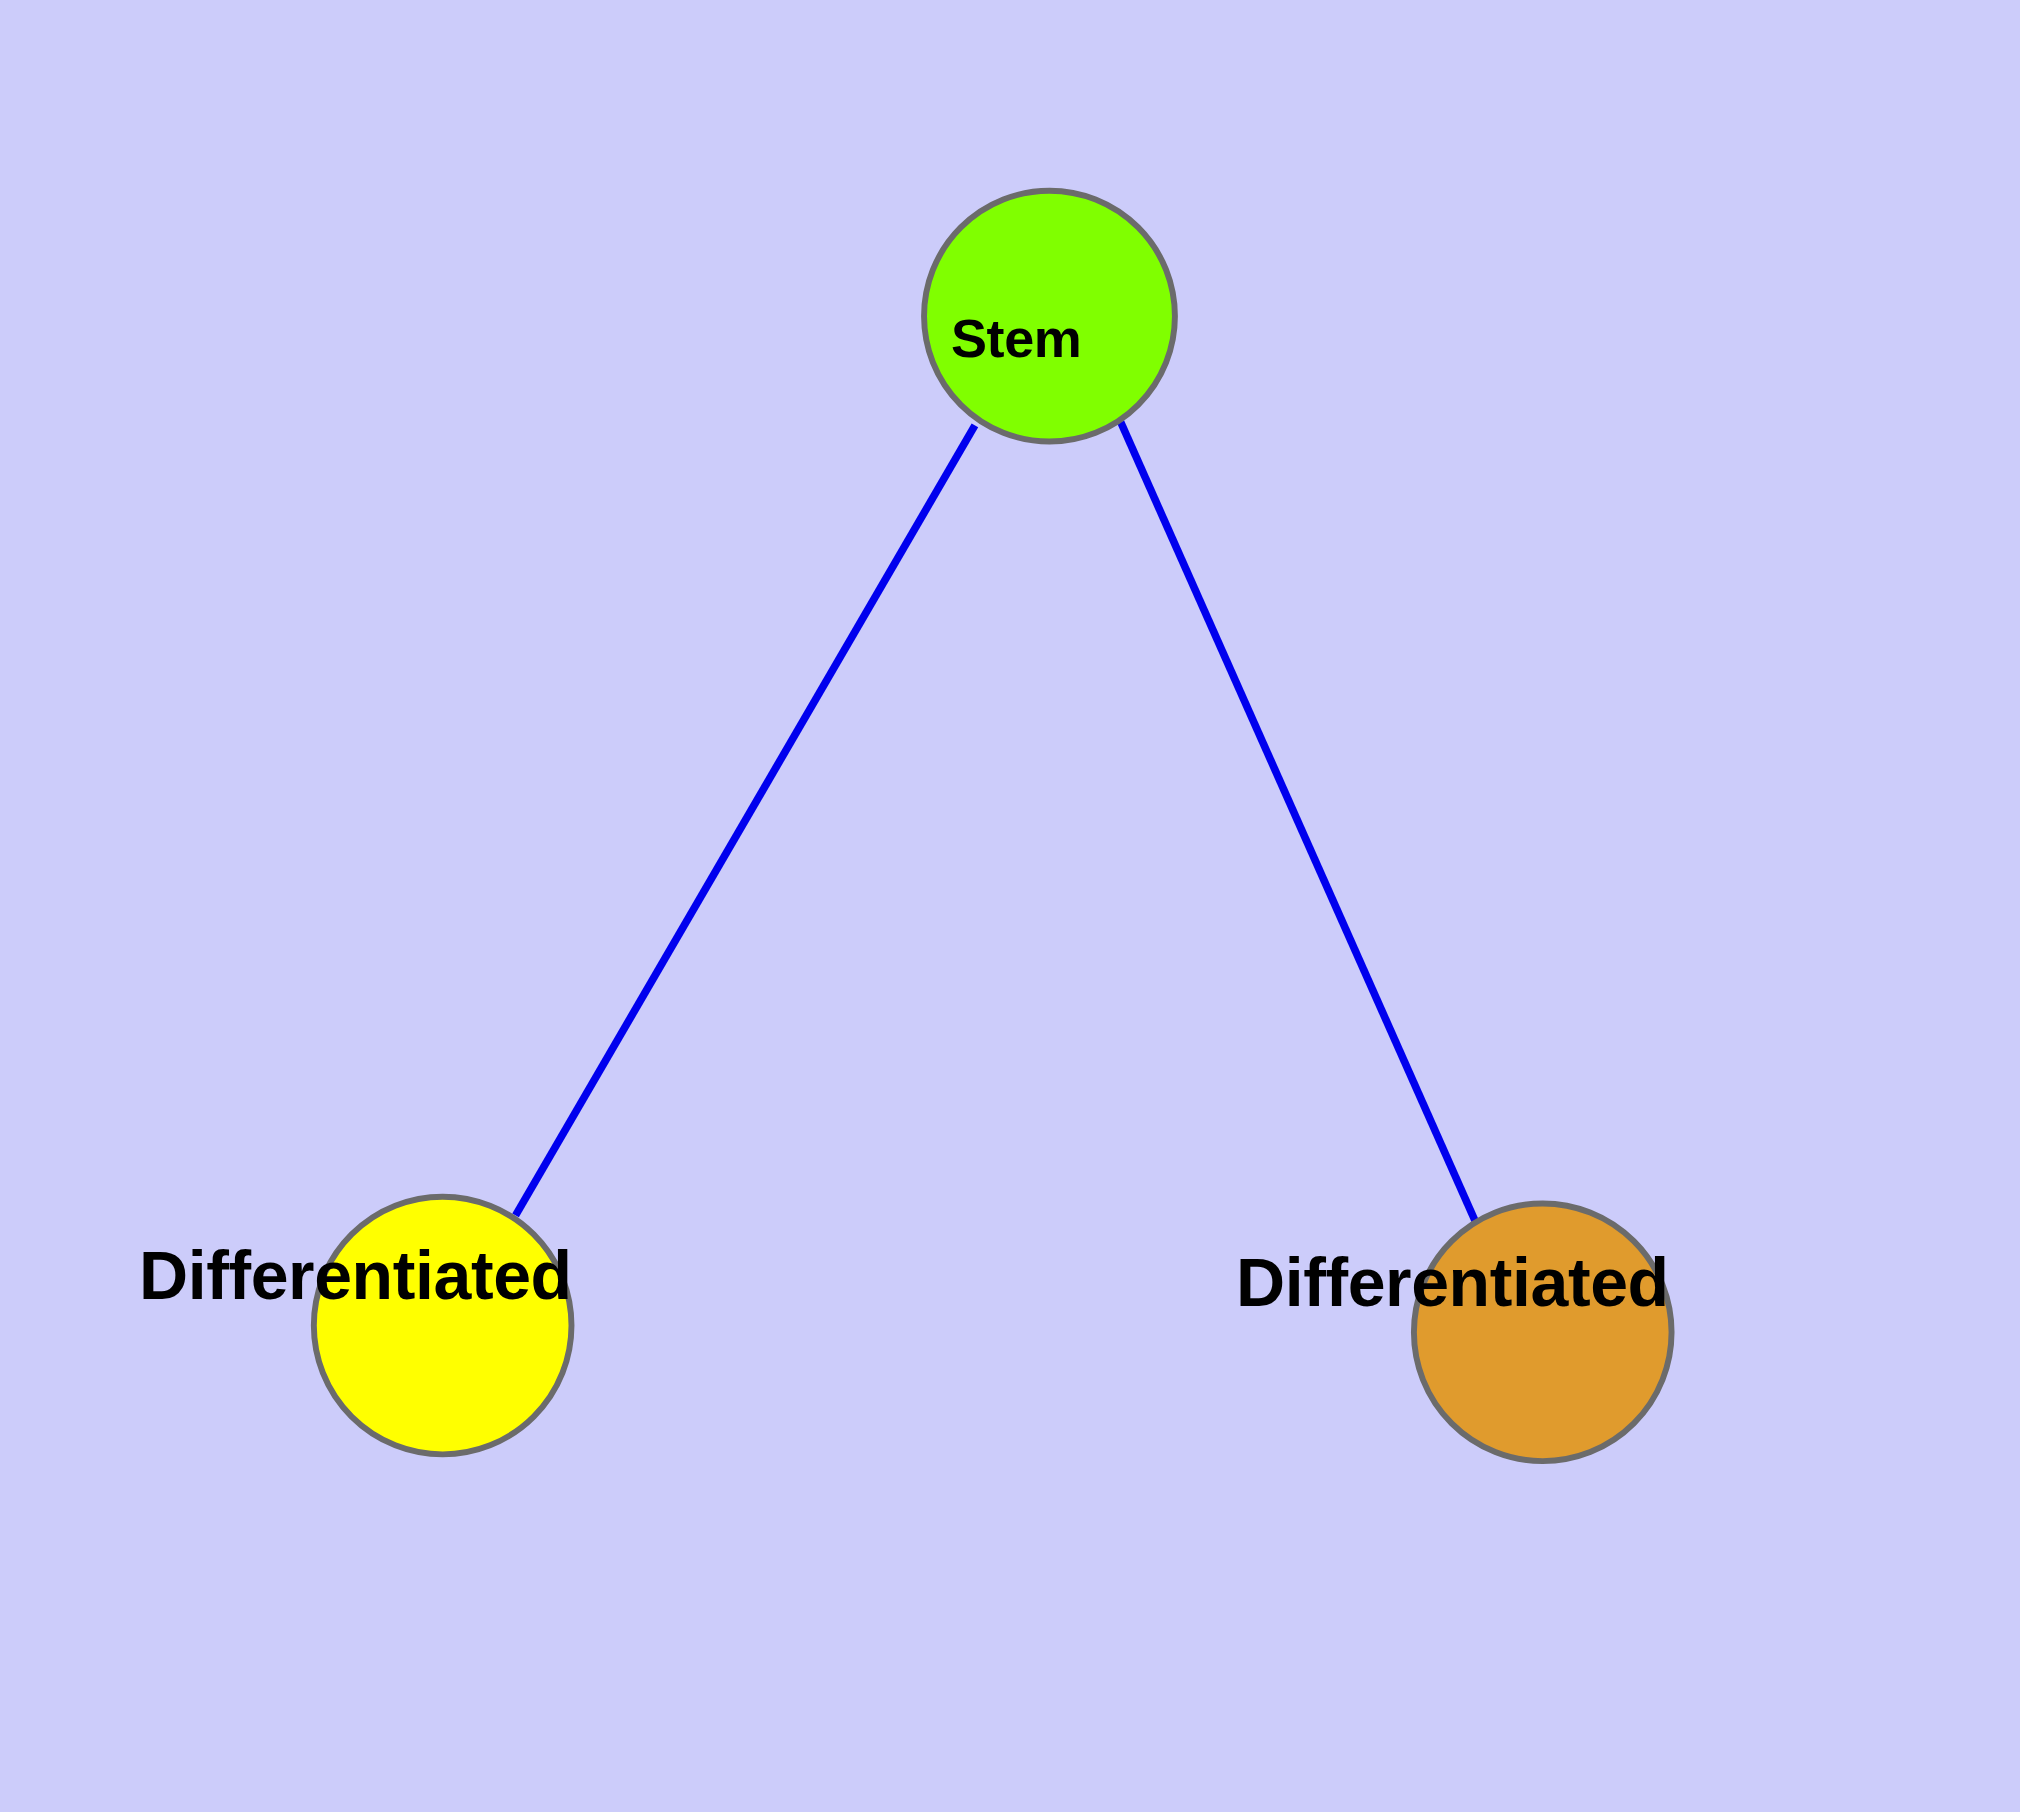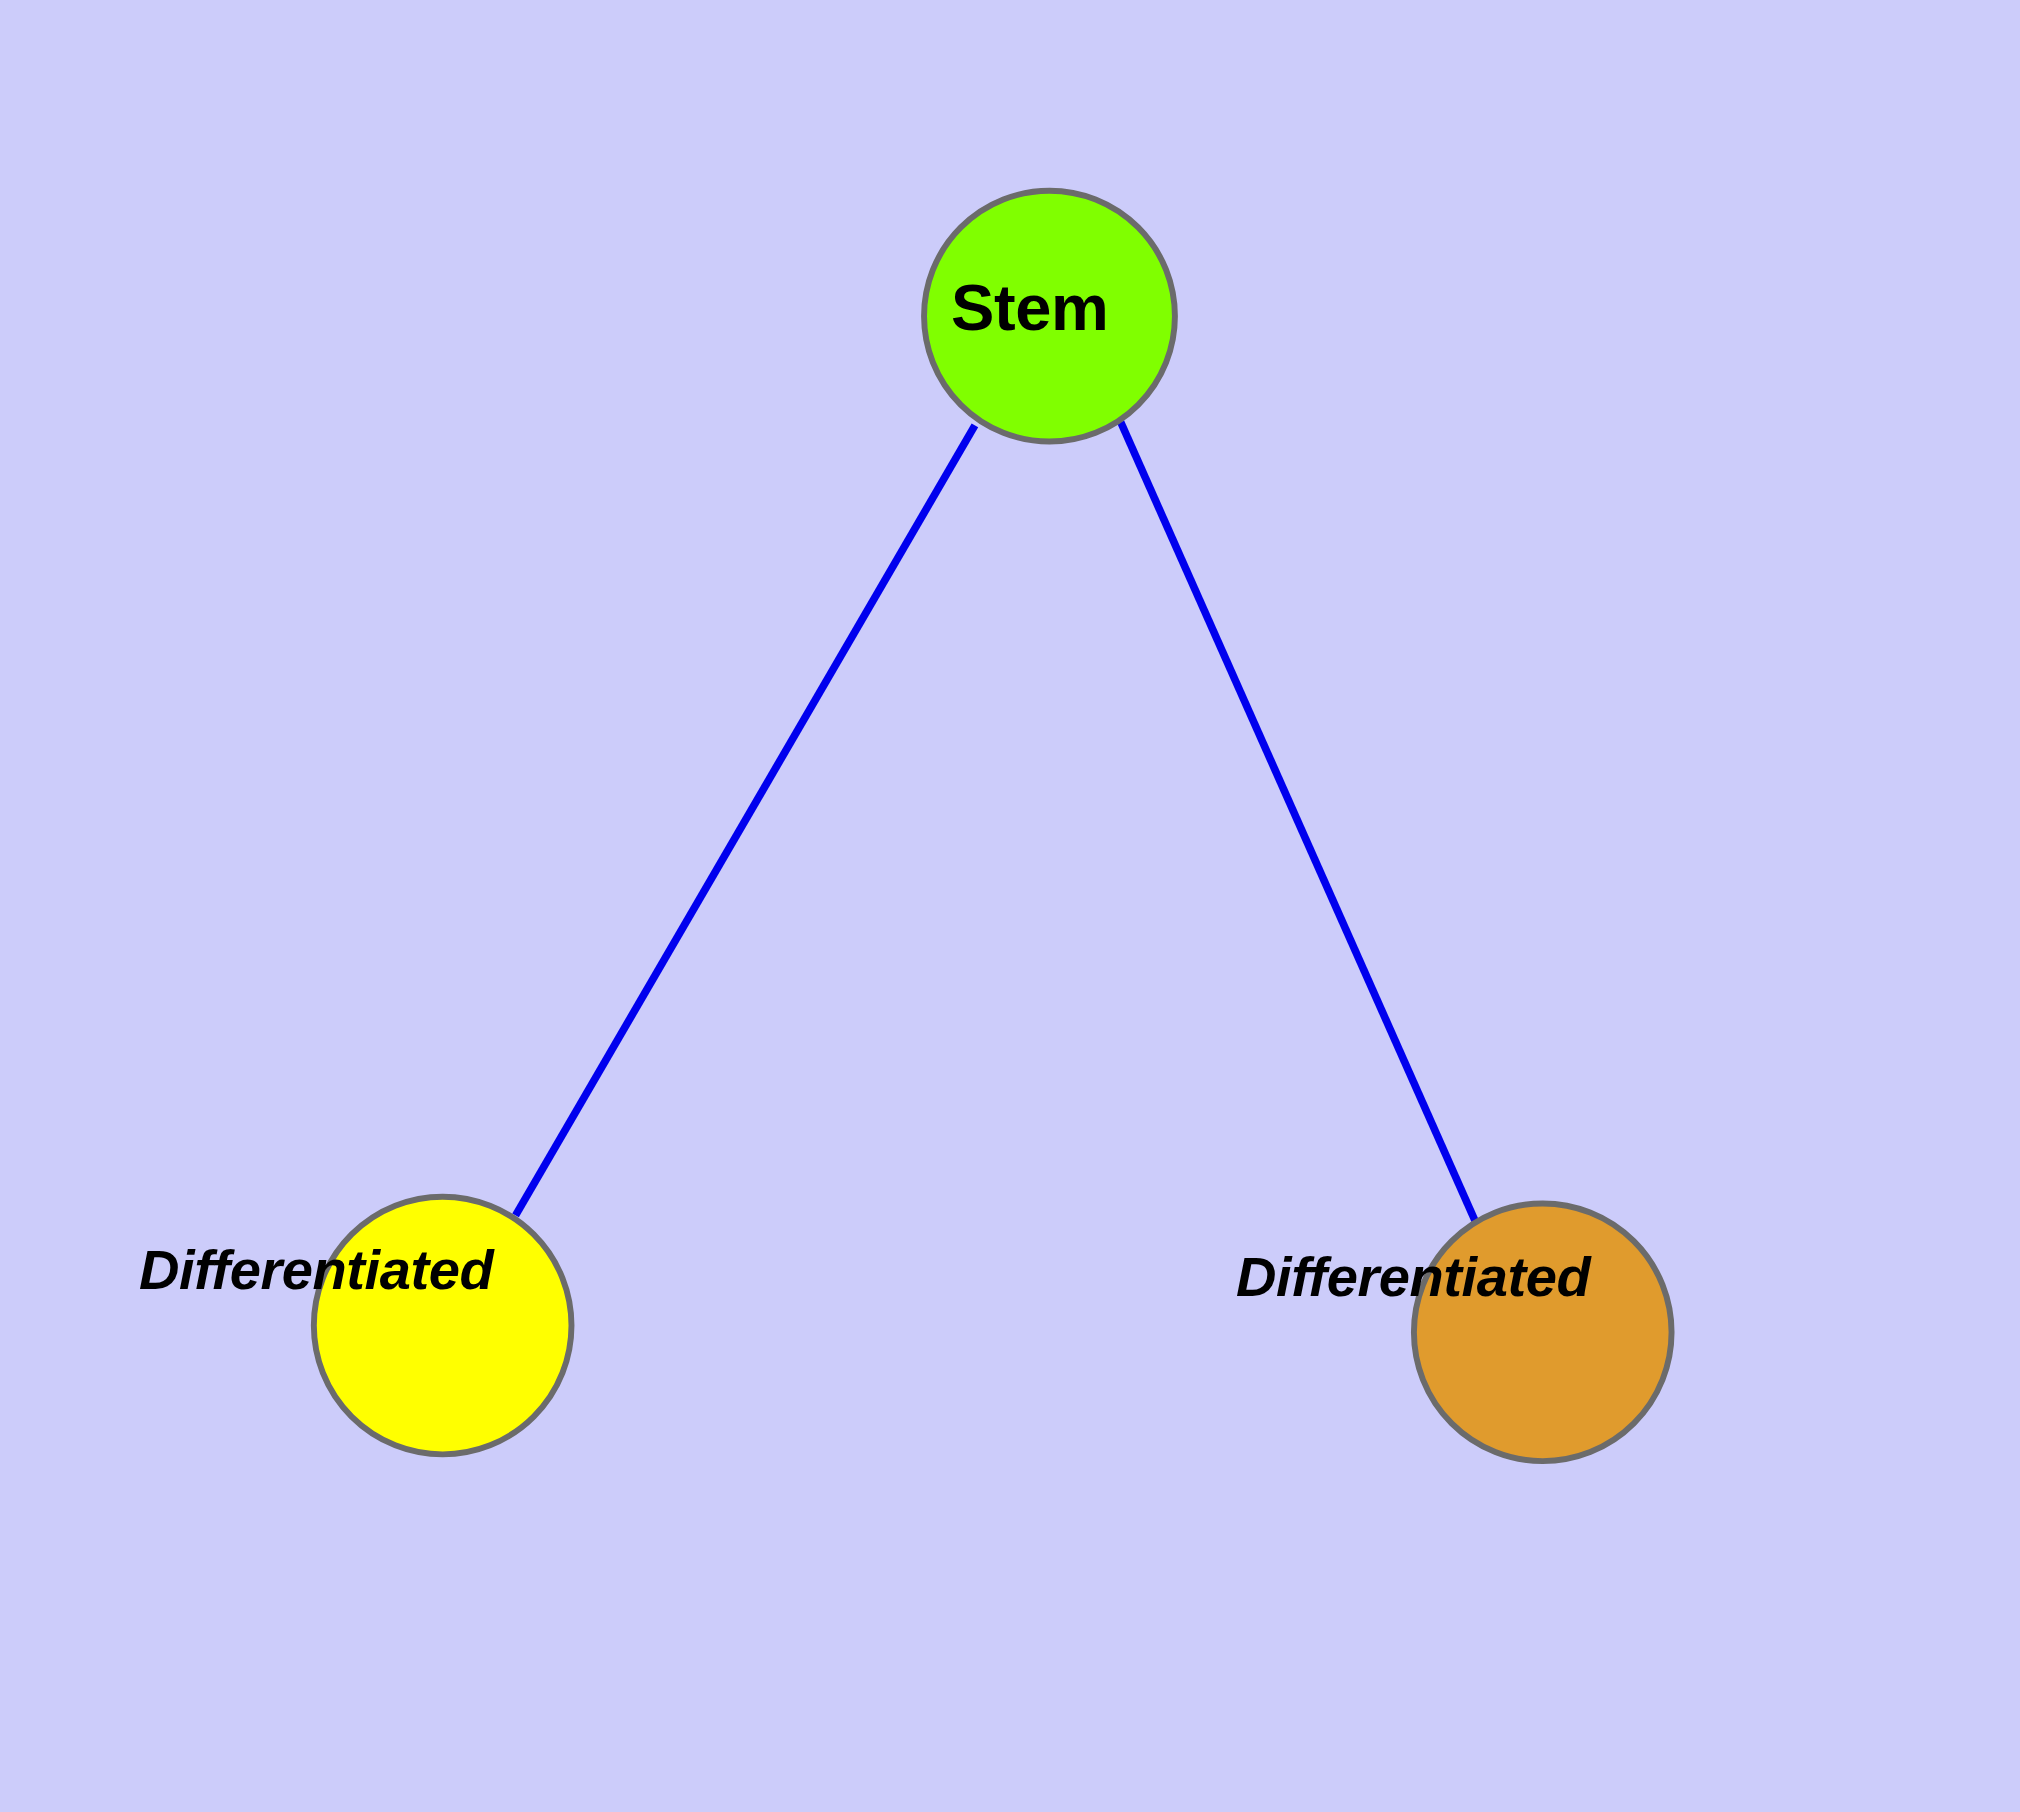--- a/index.html
+++ b/index.html
@@ -34,25 +34,25 @@
     position: absolute;
     text-align: center;
     color: #000000;
     font-weight: bold;
     white-space: nowrap;
     pointer-events: none;
     line-height: 1.02;
     letter-spacing: -0.4px;
   }
   .node-label.stem {
-    font-size: 65px;
+    font-size: 54px;
+    margin-top: 36px;
   }
   .node-label.leaf {
-    font-size: 56px;
-    font-style: italic;
+    font-size: 68px;
   }
   .label-line {
     display: block;
   }
 </style>
 </head>
 <body>
 
 <div id="canvas" style="width: 2021px; height: 1812px;">
 

